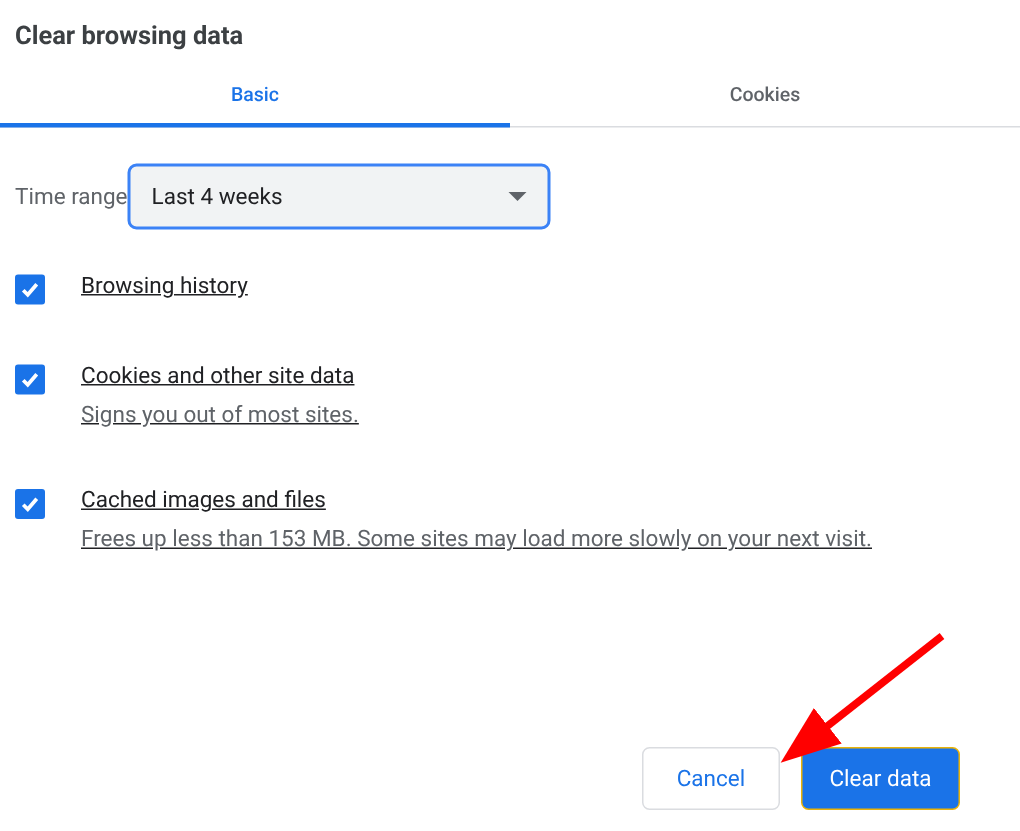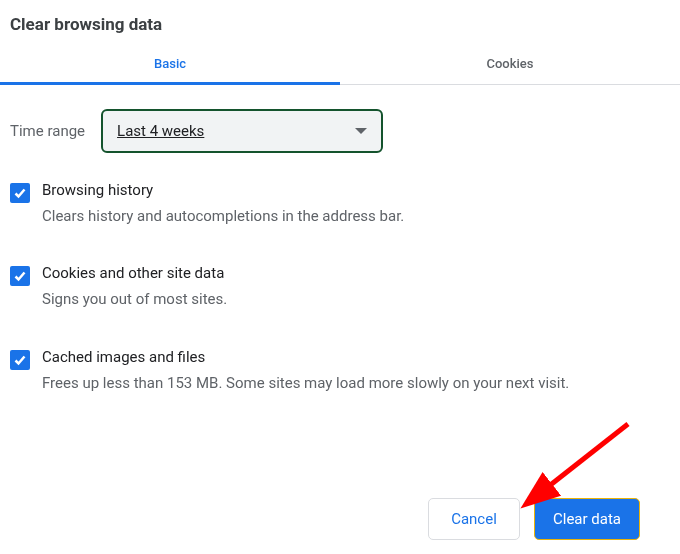--- a/index.html
+++ b/index.html
@@ -41,55 +41,55 @@
     content: "";
     position: absolute;
     left: 0; right: 0; bottom: -1px;
     height: 3px;
     background: #1a73e8;
   }
   .time-row {
     display: flex;
     align-items: center;
     padding: 24px 10px 0 10px;
-    gap: 16px;
+    gap: 0;
   }
   .time-label {
     color: #5f6368;
     font-size: 15px;
   }
   .time-select {
     display: flex;
     align-items: center;
     justify-content: space-between;
     width: 282px;
     height: 44px;
-    border: 2px solid #14532d;
+    border: 2px solid #3b82f6;
     border-radius: 6px;
     background: #f1f3f4;
     padding: 0 14px;
     cursor: pointer;
     font-size: 15px;
     color: #202124;
-    text-decoration: underline;
   }
   .time-select .chev {
     width: 0; height: 0;
     border-left: 6px solid transparent;
     border-right: 6px solid transparent;
     border-top: 6px solid #5f6368;
   }
   .options {
     padding: 28px 10px 0 10px;
   }
   .opt {
     display: flex;
     align-items: flex-start;
-    gap: 12px;
+    gap: 24px;
     margin-bottom: 36px;
+    text-decoration: underline;
   }
   .checkbox {
     width: 20px;
     height: 20px;
     background: #1a73e8;
     border-radius: 2px;
     flex-shrink: 0;
     margin-top: 2px;
     display: flex;
     align-items: center;
@@ -172,21 +172,20 @@
 <div class="options">
 
   <div class="opt">
     <div class="checkbox">
       <svg class="checkmark" viewBox="0 0 12 12">
           <polyline points="1.5 6.5 4.5 9.5 10.5 2.5"></polyline>
         </svg>
     </div>
     <div class="opt-text">
       <div class="title">Browsing history</div>
-      <div class="desc">Clears history and autocompletions in the address bar.</div>
     </div>
   </div>
 
   <div class="opt">
     <div class="checkbox">
       <svg class="checkmark" viewBox="0 0 12 12">
           <polyline points="1.5 6.5 4.5 9.5 10.5 2.5"></polyline>
         </svg>
     </div>
     <div class="opt-text">

